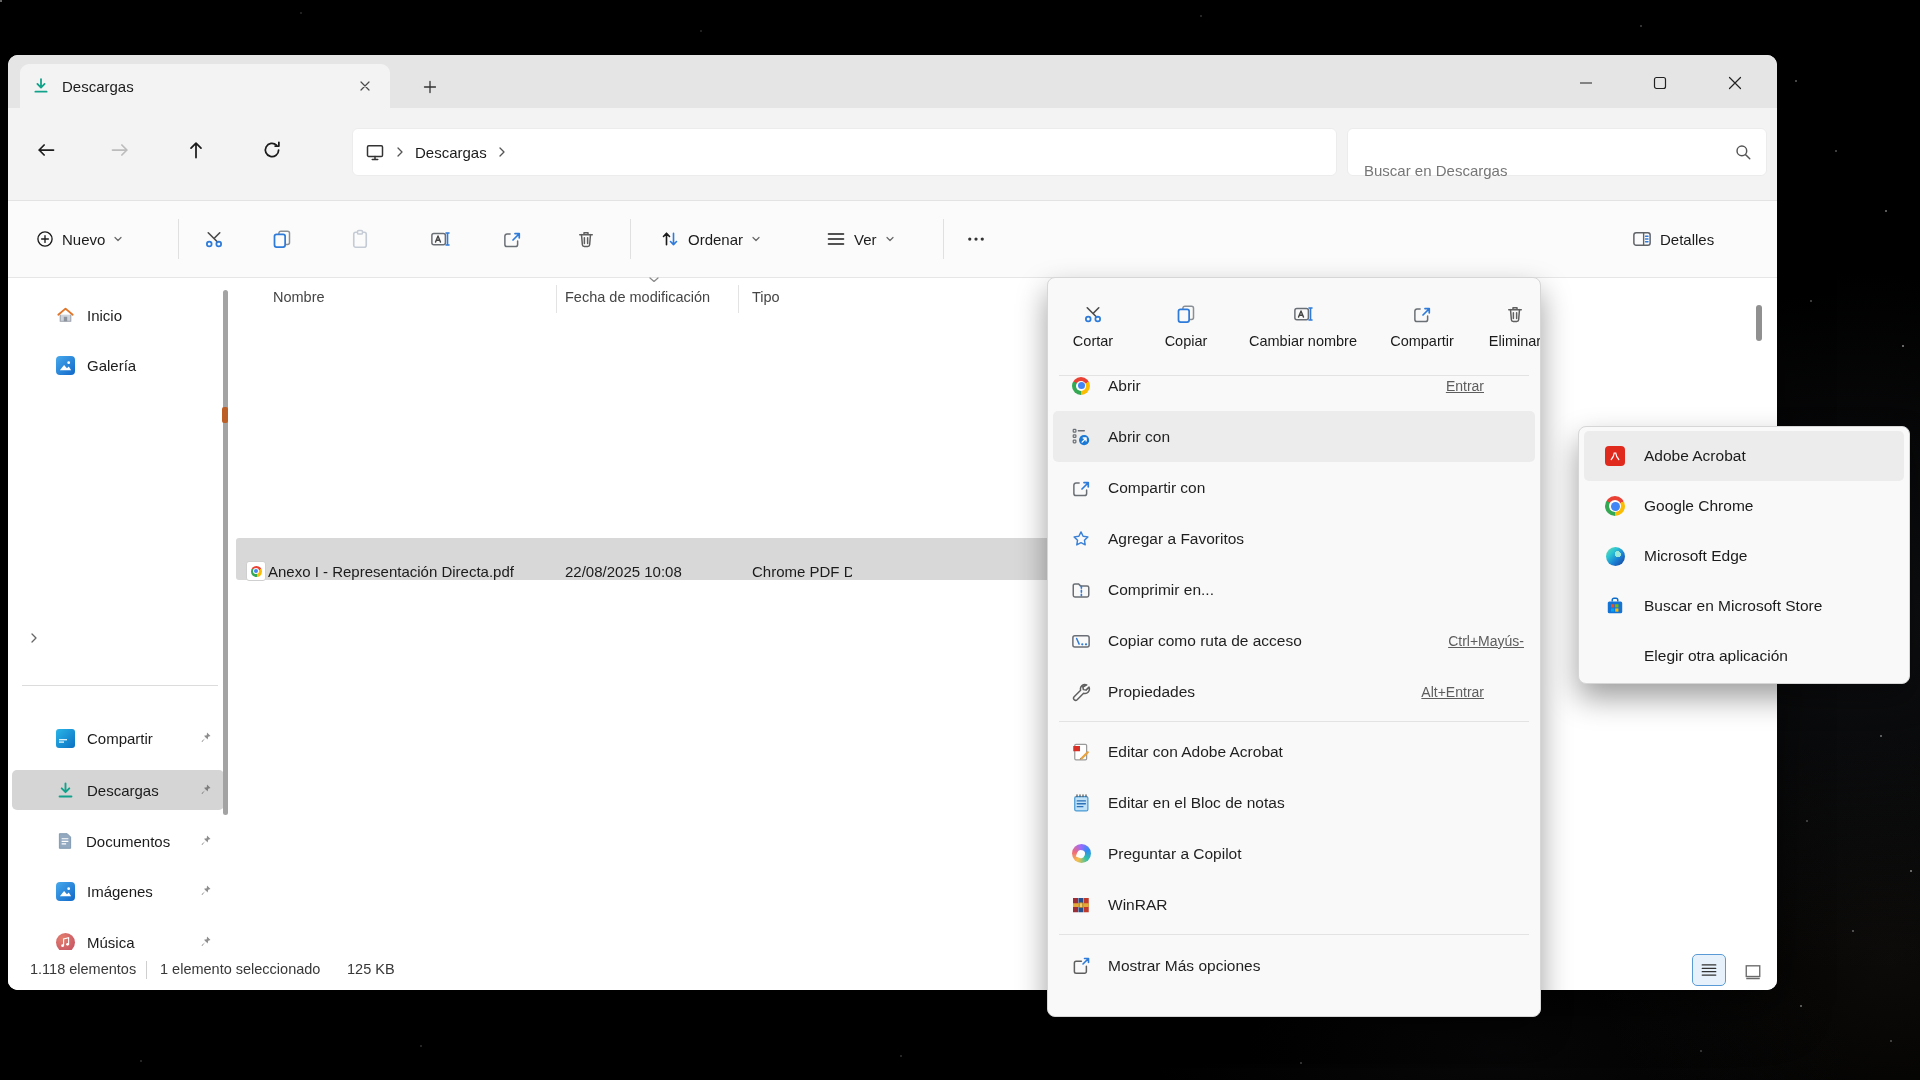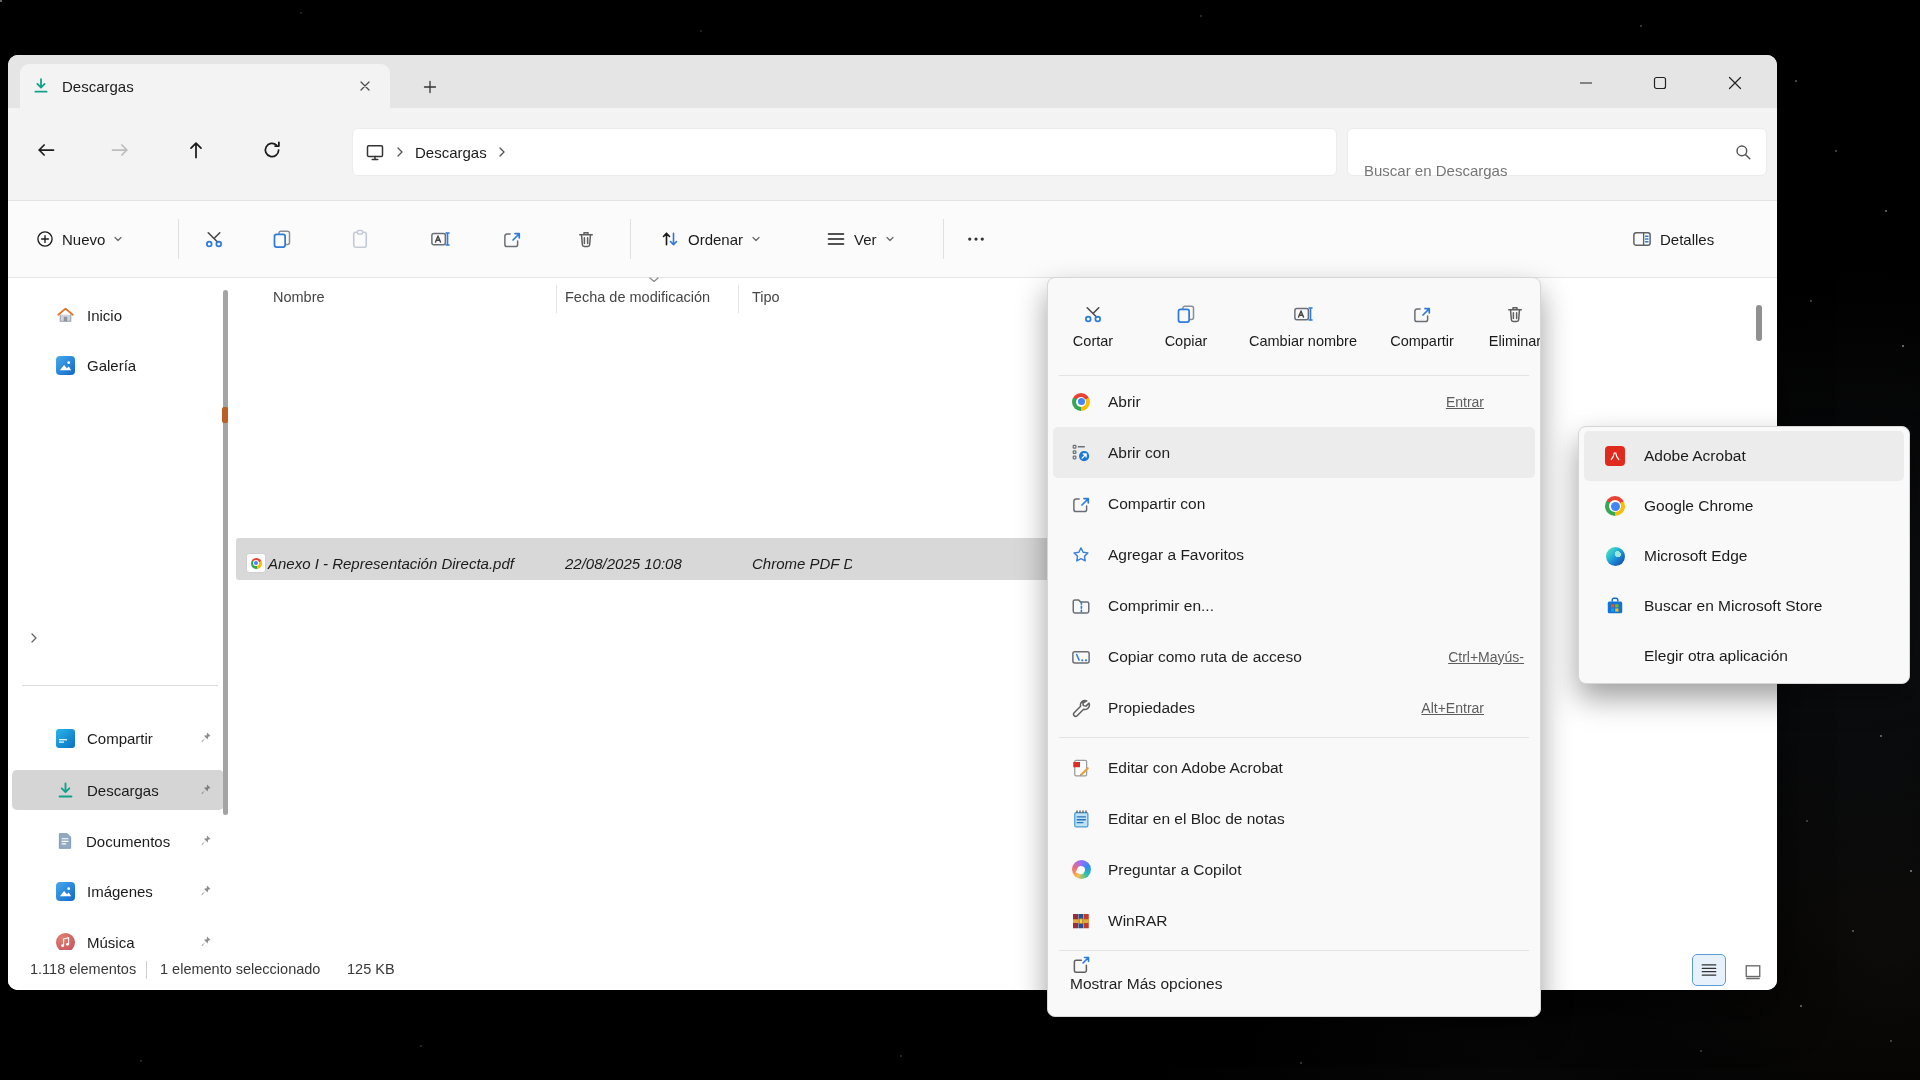--- a/index.html
+++ b/index.html
@@ -49,43 +49,43 @@
   .side-chevron{position:absolute;left:16px;width:20px;height:20px;display:flex;align-items:center;justify-content:center;}
   .side-div{position:absolute;left:14px;width:196px;height:1px;background:#dcdcdc;}
   .sbar-track{position:absolute;left:215px;top:235px;width:5px;height:525px;border-radius:3px;background:#a3a3a3;}
   .sbar-tick{position:absolute;left:214px;top:352px;width:6px;height:16px;background:#bb5f27;border-radius:2px;}
   
   .colheads{position:absolute;left:240px;top:223px;right:20px;height:42px;font-size:14.5px;color:#454545;}
   .colhead{position:absolute;top:11px;}
   .headline{position:absolute;top:7px;width:1px;height:28px;background:#e3e3e3;}
   .sortcaret{position:absolute;left:400px;top:-2px;}
   .filerow{position:absolute;left:228px;top:483px;width:814px;height:42px;background:#d8d8d8;border-radius:3px;font-size:15px;}
-  .fr-cell{position:absolute;top:4px;height:42px;display:flex;align-items:center;font-style:italic;}
+  .fr-cell{position:absolute;top:12px;height:42px;display:flex;align-items:center;}
   .fileicon{width:18px;height:18px;background:#fff;border:1px solid #cfcfcf;border-radius:3px;display:flex;align-items:center;justify-content:center;}
   .vscroll{position:absolute;left:1748px;top:250px;width:6px;height:36px;background:#909090;border-radius:3px;}
   
   .statusbar{position:absolute;left:0;bottom:0;right:0;height:40px;background:#fff;font-size:14.5px;color:#383838;}
   .sb-item{position:absolute;top:11px;}
   .sb-sep{position:absolute;left:138px;top:11px;width:1px;height:18px;background:#cfcfcf;}
   .viewbtn{position:absolute;width:34px;height:32px;display:flex;align-items:center;justify-content:center;border-radius:5px;box-sizing:border-box;}
   .viewbtn.active{border:1.5px solid #5b9bd5;background:#e7f1fb;}
   
   .menu{position:absolute;left:1047px;top:277px;width:494px;height:740px;background:#f9f9f9;
     border:1px solid #d6d6d6;border-radius:8px;box-shadow:0 14px 30px rgba(0,0,0,.38);overflow:hidden;box-sizing:border-box;}
   .qa{position:absolute;top:9px;width:120px;height:78px;display:flex;flex-direction:column;align-items:center;justify-content:center;gap:9px;border-radius:5px;}
   .qa-label{font-size:14.5px;white-space:nowrap;}
   .menu-div{height:1px;background:#e3e3e3;margin:4px 11px;}
-  .menu-list{position:absolute;left:0;top:98px;right:0;}
+  .menu-list{position:absolute;left:0;top:82px;right:0;}
   .menu-item{height:51px;display:flex;align-items:center;padding:0 16px 0 22px;box-sizing:border-box;position:relative;}
   .menu-item.hl{background:#ececec;border-radius:5px;margin:0 5px;padding-left:17px;padding-right:11px;}
   .mi-icon{width:22px;display:flex;justify-content:center;margin-right:16px;flex:0 0 auto;}
   .mi-label{font-size:15.5px;color:#1f1f1f;white-space:nowrap;}
   .mi-shortcut{margin-left:auto;font-size:14px;color:#5d5d5d;padding-right:40px;white-space:nowrap;text-decoration:underline;}
   .mi-shortcut.sc-edge{padding-right:0;}
-  .menu-footer{height:54px;display:flex;padding:0 16px 0 22px;flex-direction:column;}
+  .menu-footer{height:54px;display:flex;align-items:center;padding:0 16px 0 22px;}
   .submenu{position:absolute;left:1578px;top:426px;width:332px;height:258px;background:#f9f9f9;
     border:1px solid #d6d6d6;border-radius:8px;box-shadow:0 14px 30px rgba(0,0,0,.38);box-sizing:border-box;padding-top:4px;}
   .sub-item{height:50px;display:flex;align-items:center;padding:0 10px 0 19px;margin:0 5px;border-radius:5px;box-sizing:border-box;}
   .sub-item.hl{background:#ececec;}
   .sub-icon{width:24px;display:flex;justify-content:center;margin-right:17px;flex:0 0 auto;}
   .sub-label{font-size:15.5px;white-space:nowrap;}
   
   .chrome{width:18px;height:18px;border-radius:50%;position:relative;
     background:conic-gradient(from -60deg,#e94235 0 120deg,#fbbc04 0 240deg,#34a853 0 360deg);}
   .chrome::before{content:"";position:absolute;inset:4px;background:#fff;border-radius:50%;}

